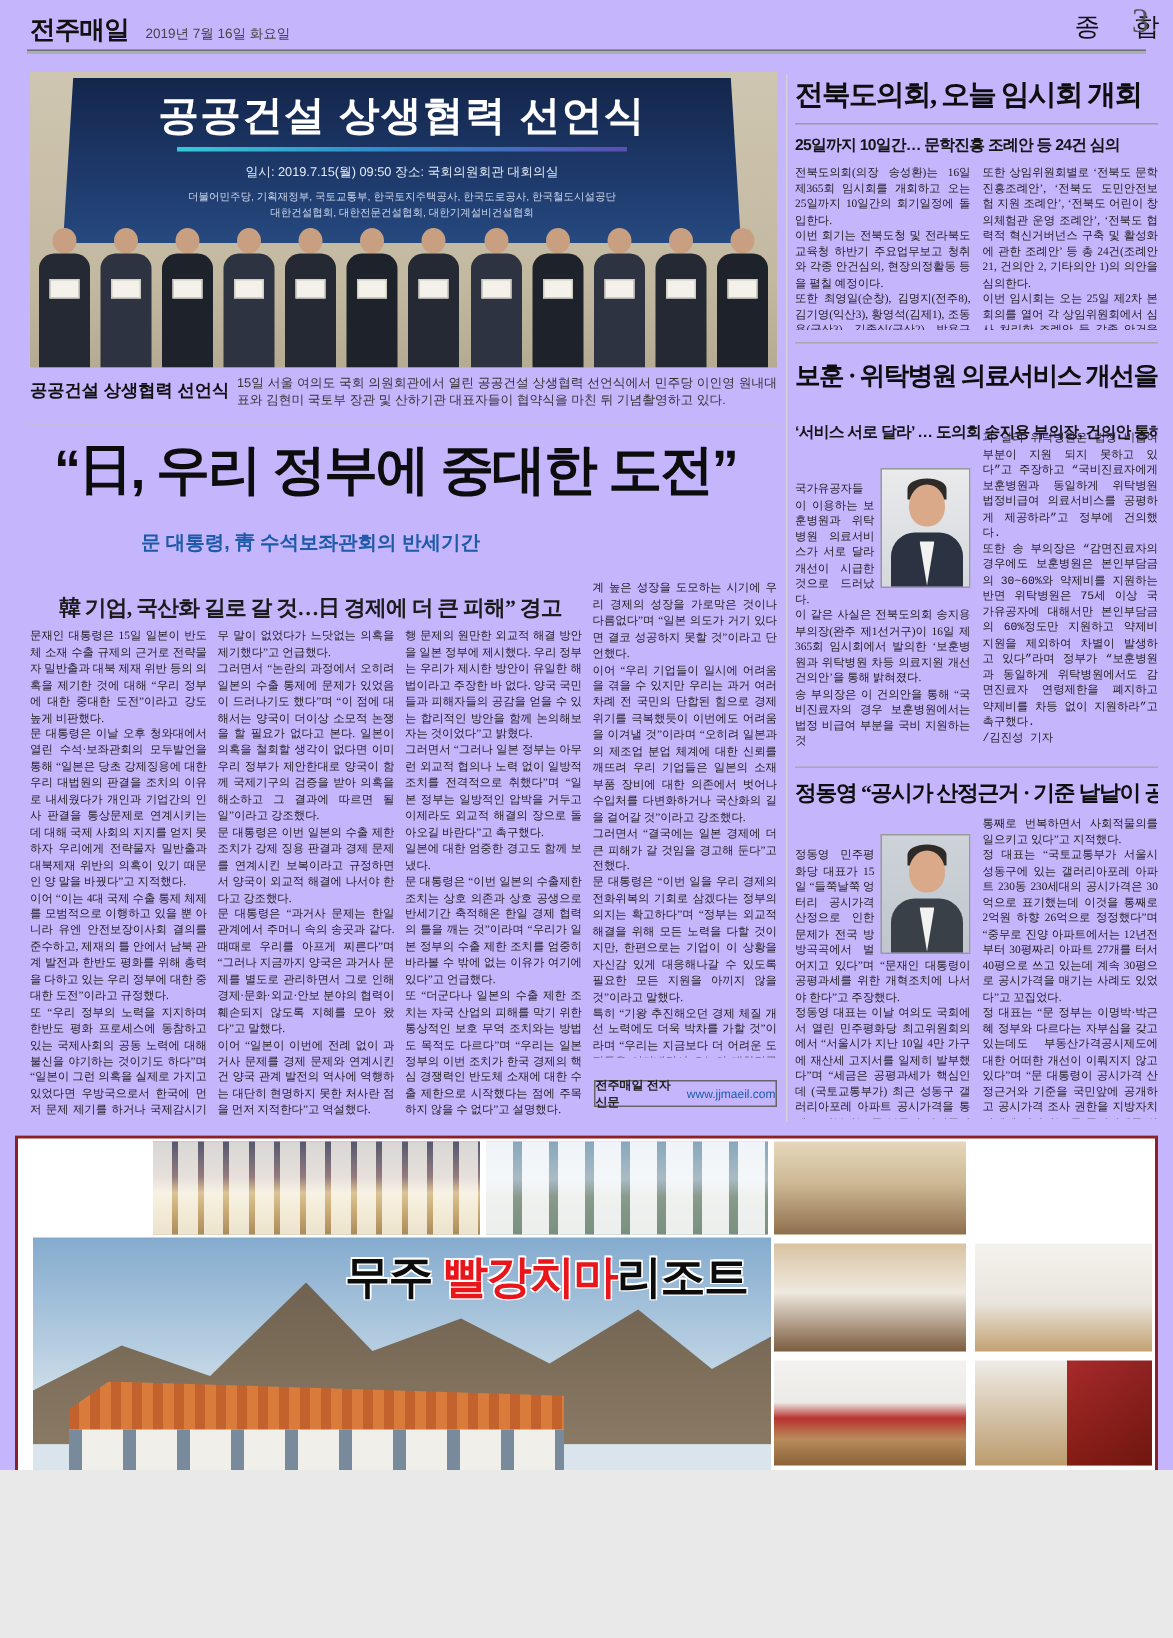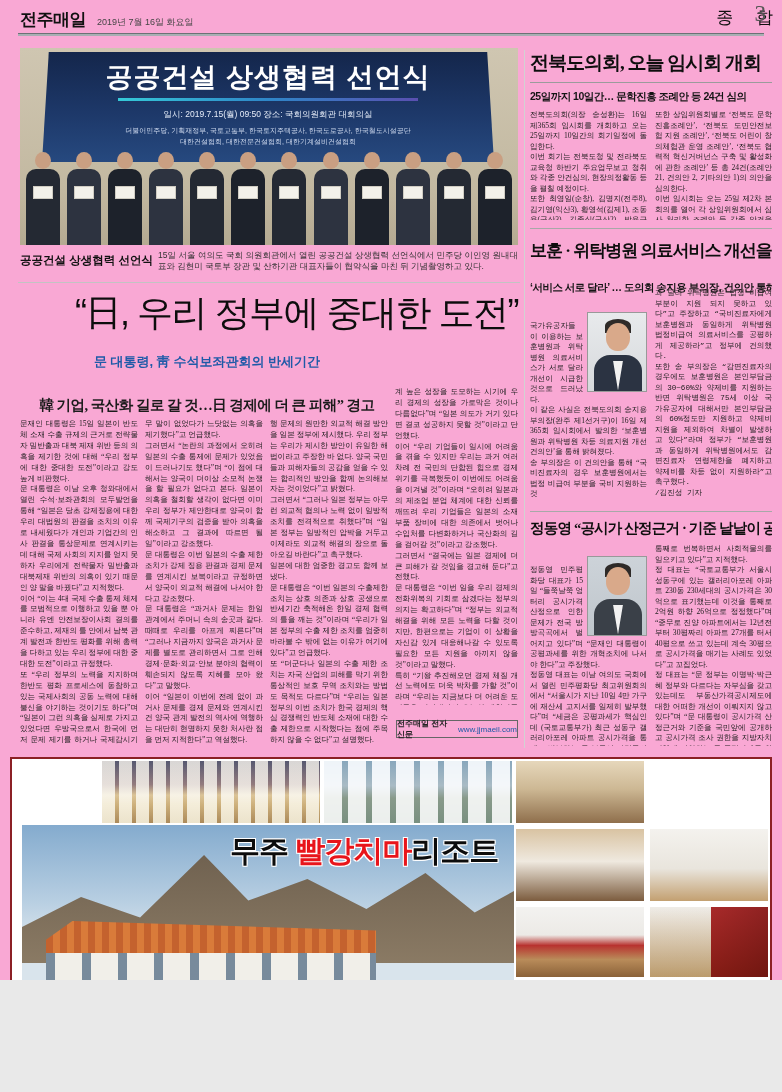--- a/index.html
+++ b/index.html
@@ -1,17 +1,17 @@
 <!DOCTYPE html>
 <html><head>
 <meta charset="utf-8">
 <style>
   * { margin:0; padding:0; box-sizing:border-box; }
   body { background:#e9e9e9; font-family:"Liberation Sans", sans-serif; }
-  #page { position:relative; width:782px; height:980px; background:#f9a8d4; margin:0 auto; overflow:hidden; }
+  #page { position:relative; width:782px; height:980px; background:#c4b5fd; margin:0 auto; overflow:hidden; }
   .abs { position:absolute; }
 
   
   .mast-name { left:20px; top:8px; font-size:17px; font-weight:900; color:#111; letter-spacing:-0.5px; }
   .mast-date { left:97px; top:16px; font-size:9px; color:#444; }
   .mast-section { left:0; right:0; top:6px; text-align:right; font-size:17px; font-weight:400; letter-spacing:9px; color:#111;margin-left:11px; }
   .mast-page { right:16px; top:1px; font-size:23px; color:#555; font-family:"Liberation Serif", serif; }
   .mast-rule { left:18px; top:33px; width:746px; height:3px; background:#a9aeb3; border-top:1px solid #6d7176; }
 
   
@@ -31,21 +31,21 @@
   .person:nth-child(2n) .torso { background:#2d3340; }
   .person:nth-child(3n) .torso { background:#1d222b; }
   .person .paper { position:absolute; left:9px; top:36px; width:20px; height:13px; background:#f3f1ea; border:1px solid #cfccc2; }
 
   
   .cap-title { left:20px; top:253px; width:134px; font-size:11.5px; font-weight:900; color:#111; }
   .cap-text { left:158px; top:250px; width:360px; font-size:8.5px; line-height:11px; color:#333; text-align:justify; }
   .cap-rule { left:18px; top:282px; width:502px; height:1px; background:#c3c3c3; }
 
   
-  .headline { left:20px; top:289px; width:498px; text-align:right; font-size:36px; font-weight:400; color:#0d0d0d; letter-spacing:-1.5px; }
+  .headline { left:36px; top:289px; width:498px; text-align:left; font-size:36px; font-weight:700; color:#0d0d0d; letter-spacing:-1.5px; }
   .subhead-blue { left:20px; top:353px; width:374px; text-align:center; font-size:13px; font-weight:900; color:#1e5aa8; }
   .quote { left:20px; width:374px; text-align:center; font-family:"Liberation Serif", serif; font-size:14.5px; font-weight:700; color:#1b1b1b; letter-spacing:-0.5px; }
   .q1 { top:373px; } .q2 { top:396px; }
   .bodycol { font-family:"Liberation Serif", serif; font-size:7.6px; line-height:10.9px; color:#1d1d1d; text-align:justify; white-space:pre-line; overflow:hidden; width:118px; }
   .c1 { left:20px;  top:419px; height:328px; }
   .c2 { left:145px; top:419px; height:328px; }
   .c3 { left:270px; top:419px; height:328px; }
   .c4 { left:395px; top:387px; height:318px; width:123px; }
   .promo { left:396px; top:720px; width:122px; height:18px; border:1px solid #666; display:flex; align-items:center; justify-content:center; gap:4px; }
   .promo .pname { font-size:8px; font-weight:900; color:#222; }

